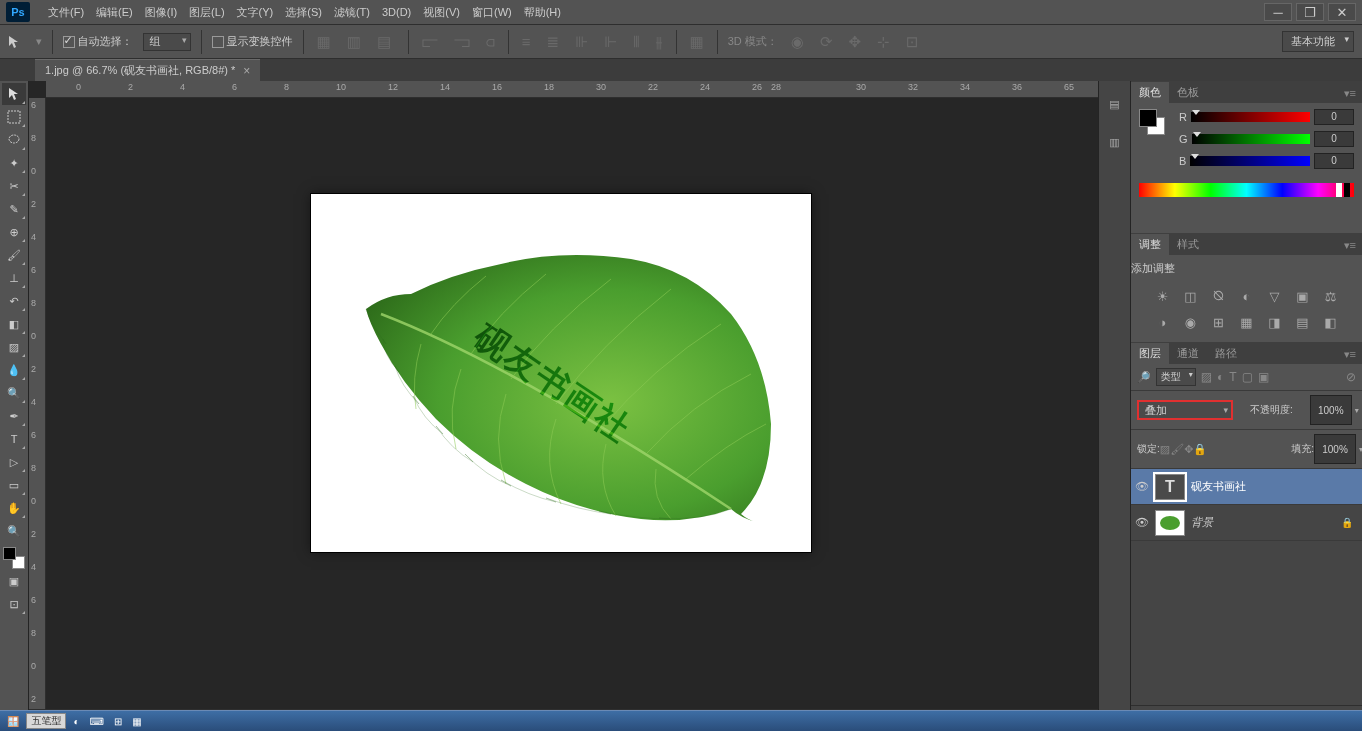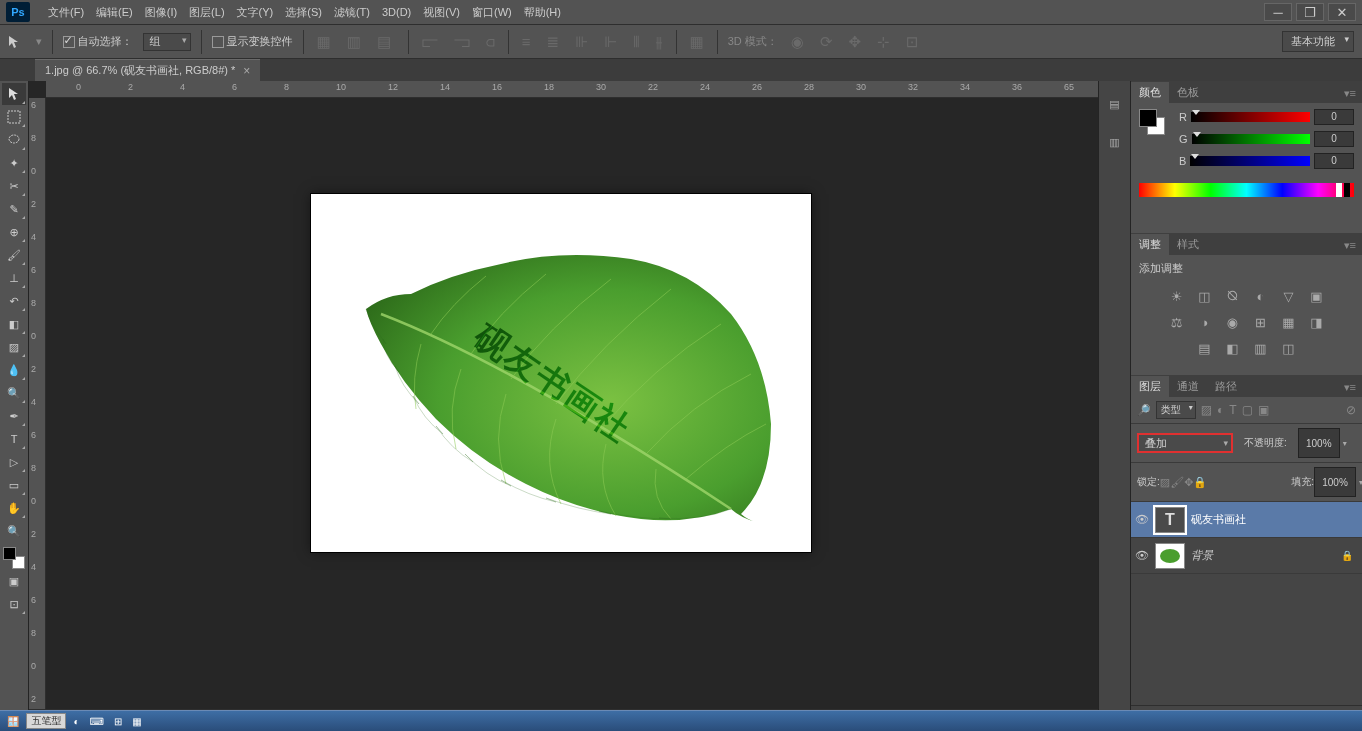--- a/index.html
+++ b/index.html
@@ -55,30 +55,30 @@
 .cp-swatch .bg { width: 18px; height: 18px; background: #fff; border: 1px solid #888; position: absolute; right: 0; bottom: 0; }
 .cp-slider { flex: 1; height: 10px; position: relative; }
 .cp-slider.r { background: linear-gradient(90deg, #000, #f00); }
 .cp-slider.g { background: linear-gradient(90deg, #000, #0f0); }
 .cp-slider.b { background: linear-gradient(90deg, #000, #00f); }
 .cp-slider::after { content: ""; position: absolute; left: 1px; top: -2px; width: 0; height: 0; border-left: 4px solid transparent; border-right: 4px solid transparent; border-top: 5px solid #ddd; }
 .cp-val { width: 40px; height: 16px; background: #3a3a3a; border: 1px solid #222; text-align: center; font-size: 10px; line-height: 14px; }
 .spectrum { height: 14px; margin-top: 8px; background: linear-gradient(90deg, #f00, #ff0, #0f0, #0ff, #00f, #f0f, #f00); position: relative; }
 .spectrum::before { content: ""; position: absolute; right: 12px; top: 0; bottom: 0; width: 6px; background: #fff; }
 .spectrum::after { content: ""; position: absolute; right: 4px; top: 0; bottom: 0; width: 6px; background: #000; }
-.adjust-panel { padding: 6px 8px; height: 120px; }
+.adjust-panel { padding: 6px 0; height: 87px; }
 .adj-icons { display: flex; flex-wrap: wrap; gap: 10px; padding: 6px 20px; justify-content: center; }
 .adj-icons span { width: 18px; height: 16px; color: #aaa; display: flex; align-items: center; justify-content: center; font-size: 13px; }
 .layers-panel { flex: 1; display: flex; flex-direction: column; }
 .ly-filter { display: flex; align-items: center; padding: 4px 6px; gap: 5px; border-bottom: 1px solid #3a3a3a; }
 .ly-filter .search { font-size: 11px; }
 .ly-filter .dd { background: #4a4a4a; border: 1px solid #333; padding: 1px 14px 1px 4px; font-size: 10px; position: relative; }
 .ly-filter .dd::after { content: "▾"; position: absolute; right: 2px; font-size: 8px; }
 .ly-filter .ic { color: #888; font-size: 12px; }
-.ly-blend-row { display: flex; align-items: center; padding: 4px 6px; gap: 11px; border-bottom: 1px solid #3a3a3a; }
+.ly-blend-row { display: flex; align-items: center; padding: 4px 6px; gap: 17px; border-bottom: 1px solid #3a3a3a; }
 .blend-dd { background: #4a4a4a; border: 2px solid #e03030; padding: 2px 18px 2px 6px; min-width: 96px; position: relative; height: 20px; display: flex; align-items: center; }
 .blend-dd::after { content: "▾"; position: absolute; right: 3px; font-size: 9px; color: #aaa; }
 .opa-label { font-size: 10px; }
 .opa-val { background: #3a3a3a; border: 1px solid #222; width: 42px; height: 30px; font-size: 10px; display: flex; align-items: center; justify-content: center; position: relative; }
 .opa-val::after { content: "▾"; position: absolute; right: -8px; font-size: 8px; color: #aaa; }
 .ly-lock-row { display: flex; align-items: center; padding: 4px 6px; border-bottom: 1px solid #3a3a3a; font-size: 10px; }
 .ly-lock-row .ic { color: #888; font-size: 11px; }
 .layer-list { flex: 1; background: #454545; overflow: auto; }
 .layer-row { display: flex; align-items: center; height: 36px; border-bottom: 1px solid #3a3a3a; padding: 0 4px; gap: 6px; }
 .layer-row.sel { background: #5a7aa8; color: #fff; }
@@ -216,21 +216,21 @@
         <span style="left: 238px;">8</span>
         <span style="left: 290px;">10</span>
         <span style="left: 342px;">12</span>
         <span style="left: 394px;">14</span>
         <span style="left: 446px;">16</span>
         <span style="left: 498px;">18</span>
         <span style="left: 550px;">30</span>
         <span style="left: 602px;">22</span>
         <span style="left: 654px;">24</span>
         <span style="left: 706px;">26</span>
-        <span style="left: 758px;">28</span>
+        <span style="left: 725px;">28</span>
         <span style="left: 810px;">30</span>
         <span style="left: 862px;">32</span>
         <span style="left: 914px;">34</span>
         <span style="left: 966px;">36</span>
         <span style="left: 1018px;">65</span>
       </div>
     <div class="vruler" id="vruler">
         <span style="top: 2px;">6</span>
         <span style="top: 35px;">8</span>
         <span style="top: 68px;">0</span>

